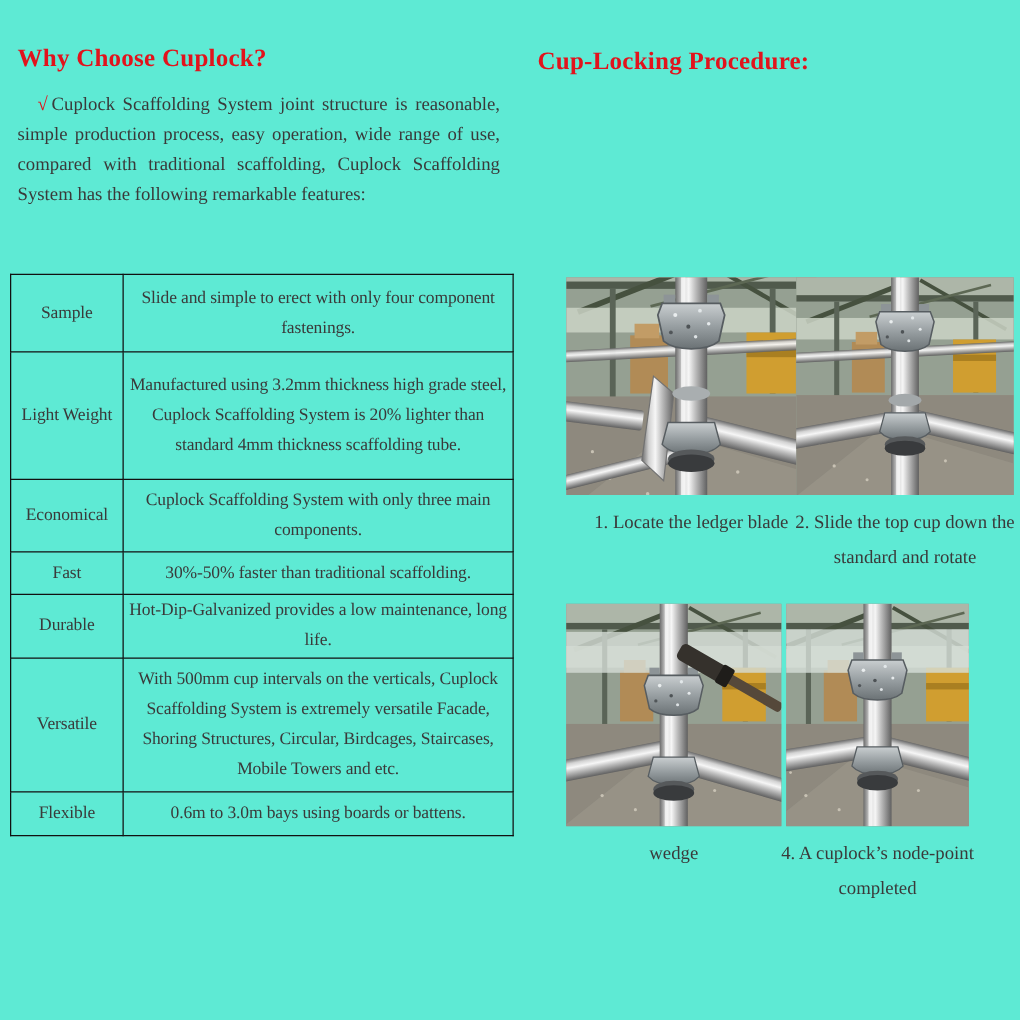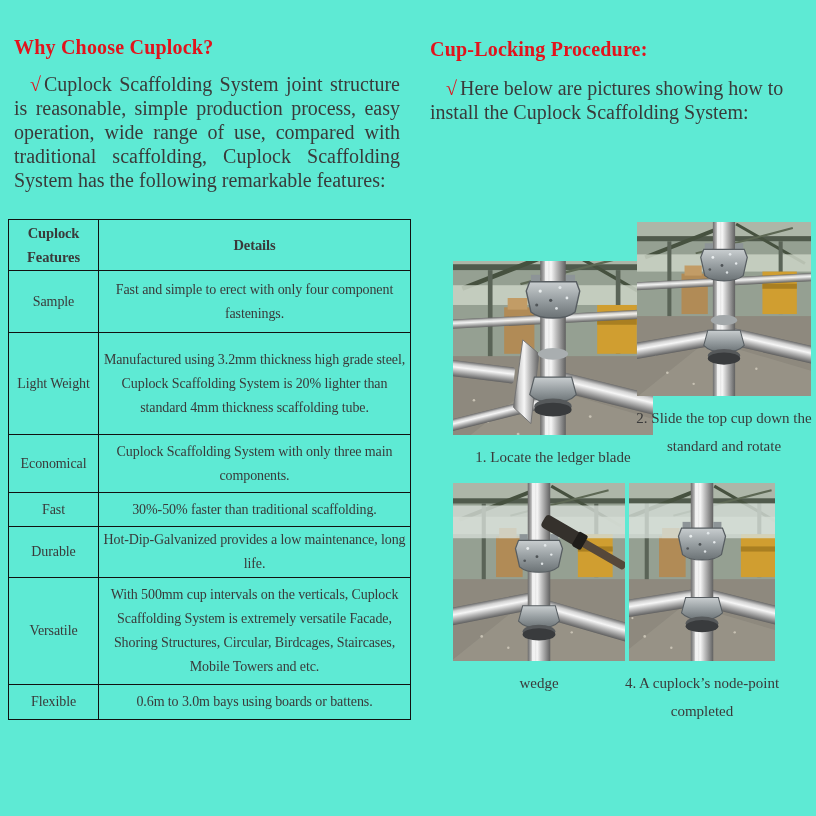--- a/index.html
+++ b/index.html
@@ -3,21 +3,21 @@
 <meta charset="utf-8">
 <style>
   html,body{margin:0;padding:0;background:#ffffff;}
   .page{
     position:relative;width:816px;height:816px;background:#5eead4;overflow:hidden;
     font-family:Liberation Serif, serif;color:#3a3a3a;padding-left:26px;
   }
   .heading{position:absolute;margin:0;font-size:20px;font-weight:700;color:#e2131c;letter-spacing:0.2px;}
   #left-heading{left:14px;top:36px;}
   #right-heading{left:430px;top:38px;}
-  .intro{position:absolute;margin:0;font-size:20px;line-height:24px;text-indent:16px;}
+  .intro{position:absolute;margin:0;font-size:15px;line-height:24px;text-indent:16px;}
   #left-intro{left:14px;top:72px;width:386px;text-align:justify;}
   #right-intro{left:430px;top:76px;width:384px;}
   .check{color:#e2131c;font-weight:700;padding-right:3px;}
   table.features{
     position:absolute;left:8px;top:219px;width:402px;
     border-collapse:collapse;table-layout:fixed;
     font-size:14px;line-height:24px;color:#3a3a3a;letter-spacing:-0.1px;
   }
   table.features th,table.features td{
     border:1.5px solid #111111;text-align:center;vertical-align:middle;
@@ -112,27 +112,23 @@
   <h2 class="heading" id="left-heading">Why Choose Cuplock?</h2>
 
   <p class="intro" id="left-intro"><span class="check">√</span><span>Cuplock Scaffolding System joint structure is reasonable, simple production process, easy operation, wide range of use, compared with traditional scaffolding, Cuplock Scaffolding System has the following remarkable features:</span></p>
 
   <table class="features">
     <colgroup>
         <col class="c-feat">
         <col class="c-det">
       </colgroup>
     <tbody>
-        <tr class="h-hdr">
-      <th>Cuplock Features</th>
-      <th>Details</th>
-    </tr>
     <tr class="h-r2">
       <td>Sample</td>
-      <td>Fast and simple to erect with only four component fastenings.</td>
+      <td>Slide and simple to erect with only four component fastenings.</td>
     </tr>
     <tr class="h-r3">
       <td>Light Weight</td>
       <td>Manufactured using 3.2mm thickness high grade steel, Cuplock Scaffolding System is 20% lighter than standard 4mm thickness scaffolding tube.</td>
     </tr>
     <tr class="h-r4">
       <td>Economical</td>
       <td>Cuplock Scaffolding System with only three main components.</td>
     </tr>
     <tr class="h-r5">
@@ -149,23 +145,22 @@
     </tr>
     <tr class="h-r8">
       <td>Flexible</td>
       <td>0.6m to 3.0m bays using boards or battens.</td>
     </tr>
   </tbody>
     </table>
 
   <h2 class="heading" id="right-heading">Cup-Locking Procedure:</h2>
 
-  <p class="intro" id="right-intro"><span class="check">√</span><span>Here below are pictures showing how to install the Cuplock Scaffolding System:</span></p>
-
-  <figure class="step" style="left:453px;top:222px;width:200px;margin-top:39px;">
+
+  <figure class="step" style="left:453px;top:222px;width:200px;">
     <svg class="photo" style="height:174px;" viewBox="0 0 172 174" preserveAspectRatio="xMidYMid slice">
       <use href="#wh-bg"></use>
       <g transform="rotate(-3 86 62)">
           <rect x="-6" y="58" width="184" height="8" fill="url(#gH)" opacity="0.95"></rect>
         </g>
       <g transform="translate(88,106) rotate(14)">
           <rect width="92" height="17" rx="2" fill="url(#gH)"></rect>
         </g>
       <g transform="translate(-8,150) rotate(-14)">
           <rect width="92" height="10" rx="2" fill="url(#gH)"></rect>

